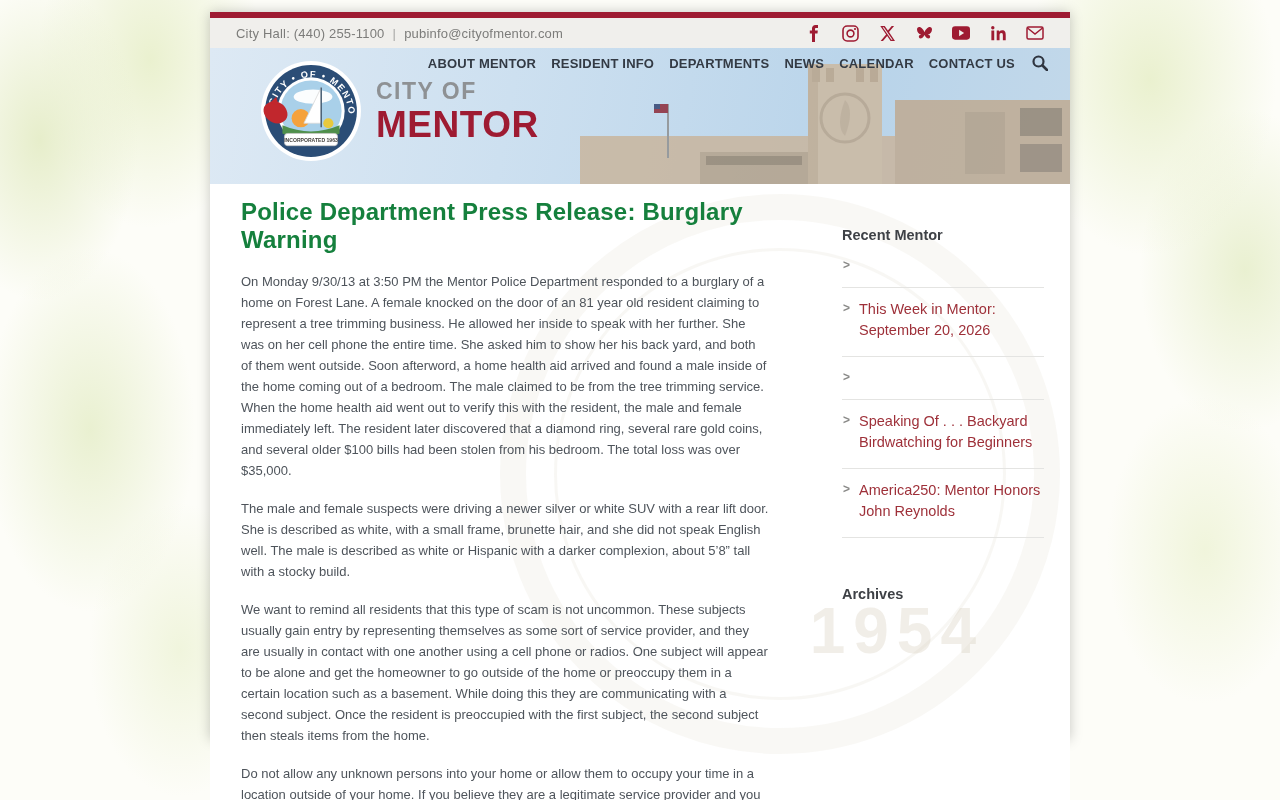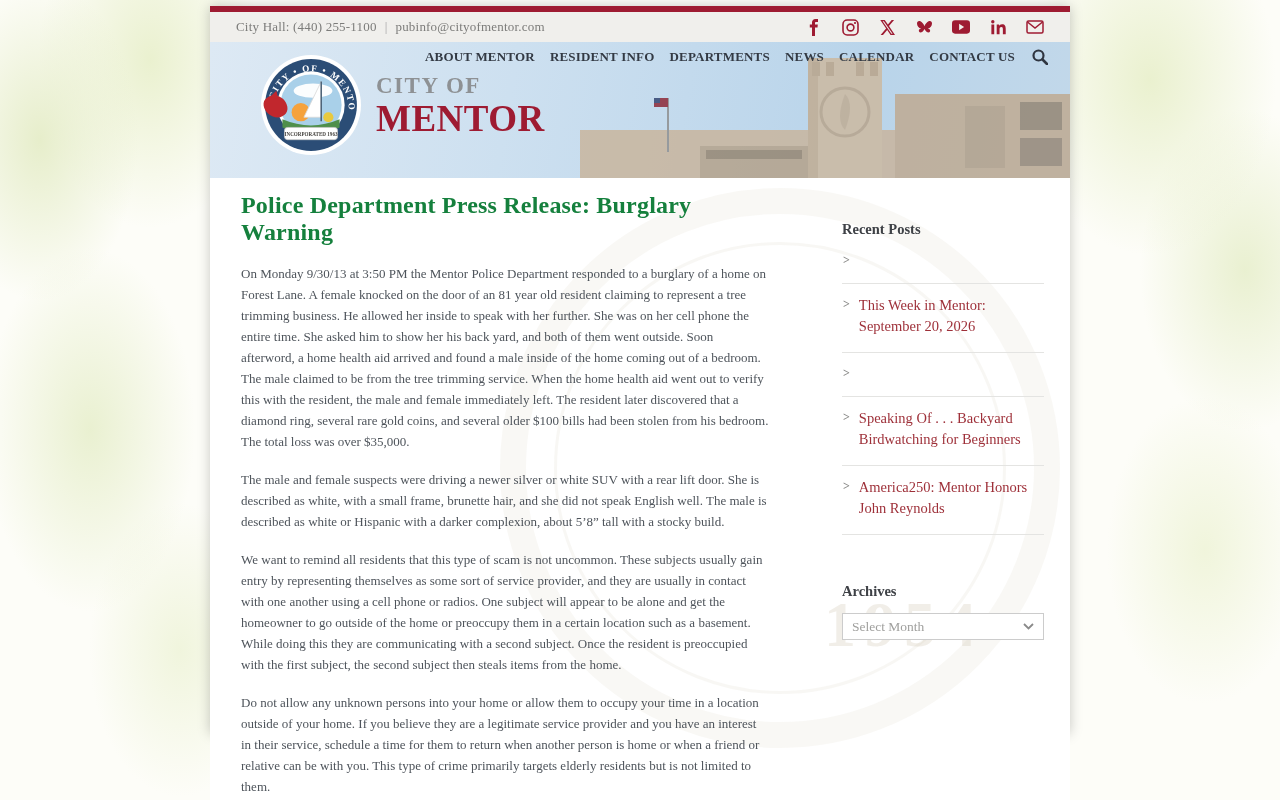--- a/index.html
+++ b/index.html
@@ -9,38 +9,38 @@
     background-color:#fdfdf8;
     background-image:
       radial-gradient(ellipse 140px 230px at 40px 140px,  rgba(228,236,198,.9), rgba(228,236,198,0) 70%),
       radial-gradient(ellipse 160px 240px at 150px 60px,  rgba(233,240,205,.95), rgba(233,240,205,0) 70%),
       radial-gradient(ellipse 150px 260px at 90px 430px,  rgba(230,238,202,.85), rgba(230,238,202,0) 70%),
       radial-gradient(ellipse 130px 210px at 180px 650px, rgba(236,242,212,.75), rgba(236,242,212,0) 70%),
       radial-gradient(ellipse 180px 250px at 1150px 80px, rgba(233,240,205,.95), rgba(233,240,205,0) 70%),
       radial-gradient(ellipse 150px 230px at 1245px 270px,rgba(230,238,202,.85), rgba(230,238,202,0) 70%),
       radial-gradient(ellipse 140px 220px at 1205px 550px,rgba(236,242,210,.75), rgba(236,242,210,0) 70%);
   }
-  .band { position:relative; width:860px; height:728px; margin:6px auto;
-          box-shadow:0 0 12px rgba(0,0,0,.22); background:#fff;font-family:Liberation Serif, serif; }
+  .band { position:relative; width:860px; height:728px; margin:12px auto;
+          box-shadow:0 0 12px rgba(0,0,0,.22); background:#fff; }
   
   .redstrip { height:6px; background:#9e1b32; }
   .topbar { height:30px; background:#f0efec; display:flex; align-items:center;
             justify-content:space-between; padding:0 26px; }
   .contact { font-size:13px; color:#7c7c7a; letter-spacing:.2px; }
   .contact .pipe { margin:0 8px; color:#a8a8a6; }
   .contact .email { cursor:pointer; }
   .social { display:flex; align-items:center; gap:19px; }
   .social .sico { display:inline-flex; width:18px; height:18px; align-items:center;
                   justify-content:center; cursor:pointer; }
   .social svg { display:block; }
   
   .header { position:relative; height:136px; overflow:hidden;
             background:linear-gradient(100deg,#dde9f4 0%,#cde0f0 35%,#b9d4ea 75%,#c2d8ea 100%); }
   .bldg { position:absolute; right:0; bottom:0; }
-  .mainnav { position:absolute; top:7px; right:22px; display:flex; align-items:flex-start;
+  .mainnav { position:absolute; top:7px; right:22px; display:flex; align-items:center;
              gap:15px; z-index:3; }
   .nav-item { font-size:13px; font-weight:700; color:#333a44; letter-spacing:.2px;
               text-decoration:none; cursor:pointer; white-space:nowrap; }
   .nav-search { cursor:pointer; display:inline-flex; margin-left:2px; }
   .logo { position:absolute; left:50px; top:12px; display:flex; align-items:center; z-index:3; }
   .logo-text { margin-left:14px; line-height:1; }
   .logo-line1 { font-size:23px; font-weight:700; color:#8e9194; letter-spacing:1.5px; }
   .logo-line2 { font-size:37px; font-weight:800; color:#9e1b32; letter-spacing:.5px; margin-top:3px; }
   
   .content { position:relative; height:628px; background:#fff; overflow:hidden; }
@@ -197,21 +197,21 @@
 
     <div class="article">
       <h1>Police Department Press Release: Burglary Warning</h1>
       <p>On Monday 9/30/13 at 3:50 PM the Mentor Police Department responded to a burglary of a home on Forest Lane. A female knocked on the door of an 81 year old resident claiming to represent a tree trimming business. He allowed her inside to speak with her further. She was on her cell phone the entire time. She asked him to show her his back yard, and both of them went outside. Soon afterword, a home health aid arrived and found a male inside of the home coming out of a bedroom. The male claimed to be from the tree trimming service. When the home health aid went out to verify this with the resident, the male and female immediately left. The resident later discovered that a diamond ring, several rare gold coins, and several older $100 bills had been stolen from his bedroom. The total loss was over $35,000.</p>
       <p>The male and female suspects were driving a newer silver or white SUV with a rear lift door. She is described as white, with a small frame, brunette hair, and she did not speak English well. The male is described as white or Hispanic with a darker complexion, about 5’8” tall with a stocky build.</p>
       <p>We want to remind all residents that this type of scam is not uncommon. These subjects usually gain entry by representing themselves as some sort of service provider, and they are usually in contact with one another using a cell phone or radios. One subject will appear to be alone and get the homeowner to go outside of the home or preoccupy them in a certain location such as a basement. While doing this they are communicating with a second subject. Once the resident is preoccupied with the first subject, the second subject then steals items from the home.</p>
       <p>Do not allow any unknown persons into your home or allow them to occupy your time in a location outside of your home. If you believe they are a legitimate service provider and you have an interest in their service, schedule a time for them to return when another person is home or when a friend or relative can be with you. This type of crime primarily targets elderly residents but is not limited to them.</p>
     </div>
 
     <aside class="sidebar">
-      <div class="side-title">Recent Posts</div>
+      <div class="side-title">Recent Mentor</div>
       <ul class="rp-list">
         <li class="rp-item">
           <span class="rp-chev">&gt;</span>
         </li>
         <li class="rp-item">
           <span class="rp-chev">&gt;</span>
           <span class="rp-link">This Week in Mentor: September 20, 2026</span>
         </li>
         <li class="rp-item">
           <span class="rp-chev">&gt;</span>
@@ -221,24 +221,18 @@
           <span class="rp-link">Speaking Of . . . Backyard Birdwatching for Beginners</span>
         </li>
         <li class="rp-item">
           <span class="rp-chev">&gt;</span>
           <span class="rp-link">America250: Mentor Honors John Reynolds</span>
         </li>
       </ul>
 
       <div class="widget">
         <div class="side-title">Archives</div>
-        <div class="selectbox">
-          <span>Select Month</span>
-          <svg width="11" height="7" viewBox="0 0 11 7">
-              <polyline points="1,1 5.5,5.5 10,1" fill="none" stroke="#8a8a8a" stroke-width="1.8"></polyline>
-            </svg>
-        </div>
       </div>
 
     </aside>
 
   </div>
 </div>
 
 </body></html>

